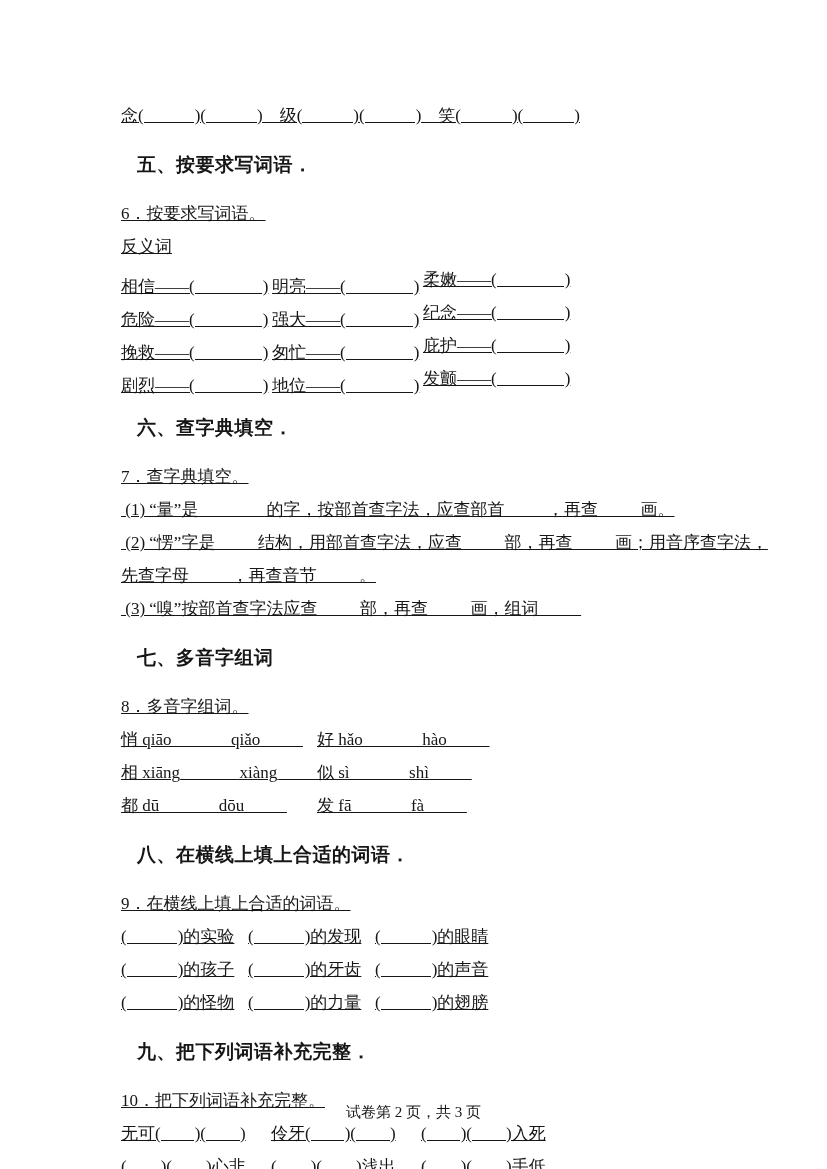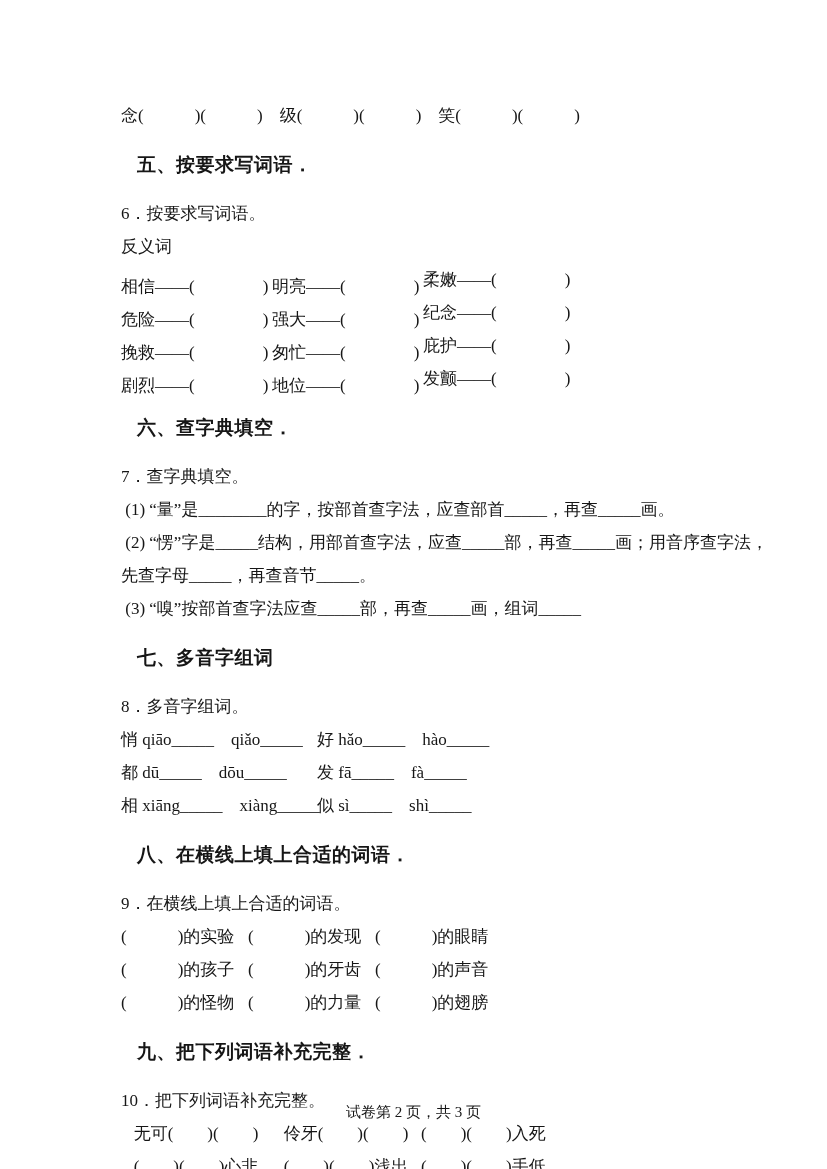--- a/index.html
+++ b/index.html
@@ -16,37 +16,38 @@
   .content {
     position: absolute;
     left: 121px;
     top: 99px;
     right: 55px;
   }
   .line {
     height: 33px;
     line-height: 33px;
     white-space: pre;
+    text-decoration: underline;
   }
   .heading {
     margin: 16px;
     height: 33px;
     line-height: 33px;
     font-family: "Liberation Sans", "DejaVu Sans", sans-serif;
     font-weight: bold;
     font-size: 19px;
     white-space: pre;
     letter-spacing: 0.5px;
   }
   .cols { display: flex; }
   .cols > span { white-space: pre; display: inline-block; }
   .w-ant { width: 151px; margin-top: 7px; }   
   .w-pin { width: 196px; }   
   .w-s9  { width: 127px; }   
-  .w-s10 { width: 150px; text-align: center; }   
+  .w-s10 { width: 150px; }   
   .footer {
     position: absolute;
     top: 1100px;
     left: 0;
     width: 100%;
     text-align: center;
     font-size: 15px;
     line-height: 24px;
     white-space: pre;
   }
@@ -90,26 +91,26 @@
     <div class="line">先查字母_____，再查音节_____。</div>
     <div class="line"> (3) “嗅”按部首查字法应查_____部，再查_____画，组词_____</div>
 
     <h2 class="heading">七、多音字组词</h2>
     <div class="line">8．多音字组词。</div>
     <div class="line cols">
       <span class="w-pin">悄 qiāo_____　qiǎo_____</span>
       <span>好 hǎo_____　hào_____</span>
     </div>
     <div class="line cols">
+      <span class="w-pin">相 xiāng_____　xiàng_____</span>
+      <span>似 sì_____　shì_____</span>
+    </div>
+    <div class="line cols">
       <span class="w-pin">都 dū_____　dōu_____</span>
       <span>发 fā_____　fà_____</span>
-    </div>
-    <div class="line cols">
-      <span class="w-pin">相 xiāng_____　xiàng_____</span>
-      <span>似 sì_____　shì_____</span>
     </div>
 
     <h2 class="heading">八、在横线上填上合适的词语．</h2>
     <div class="line">9．在横线上填上合适的词语。</div>
     <div class="line cols">
       <span class="w-s9">(　　　)的实验</span>
       <span class="w-s9">(　　　)的发现</span>
       <span>(　　　)的眼睛</span>
     </div>
     <div class="line cols">

